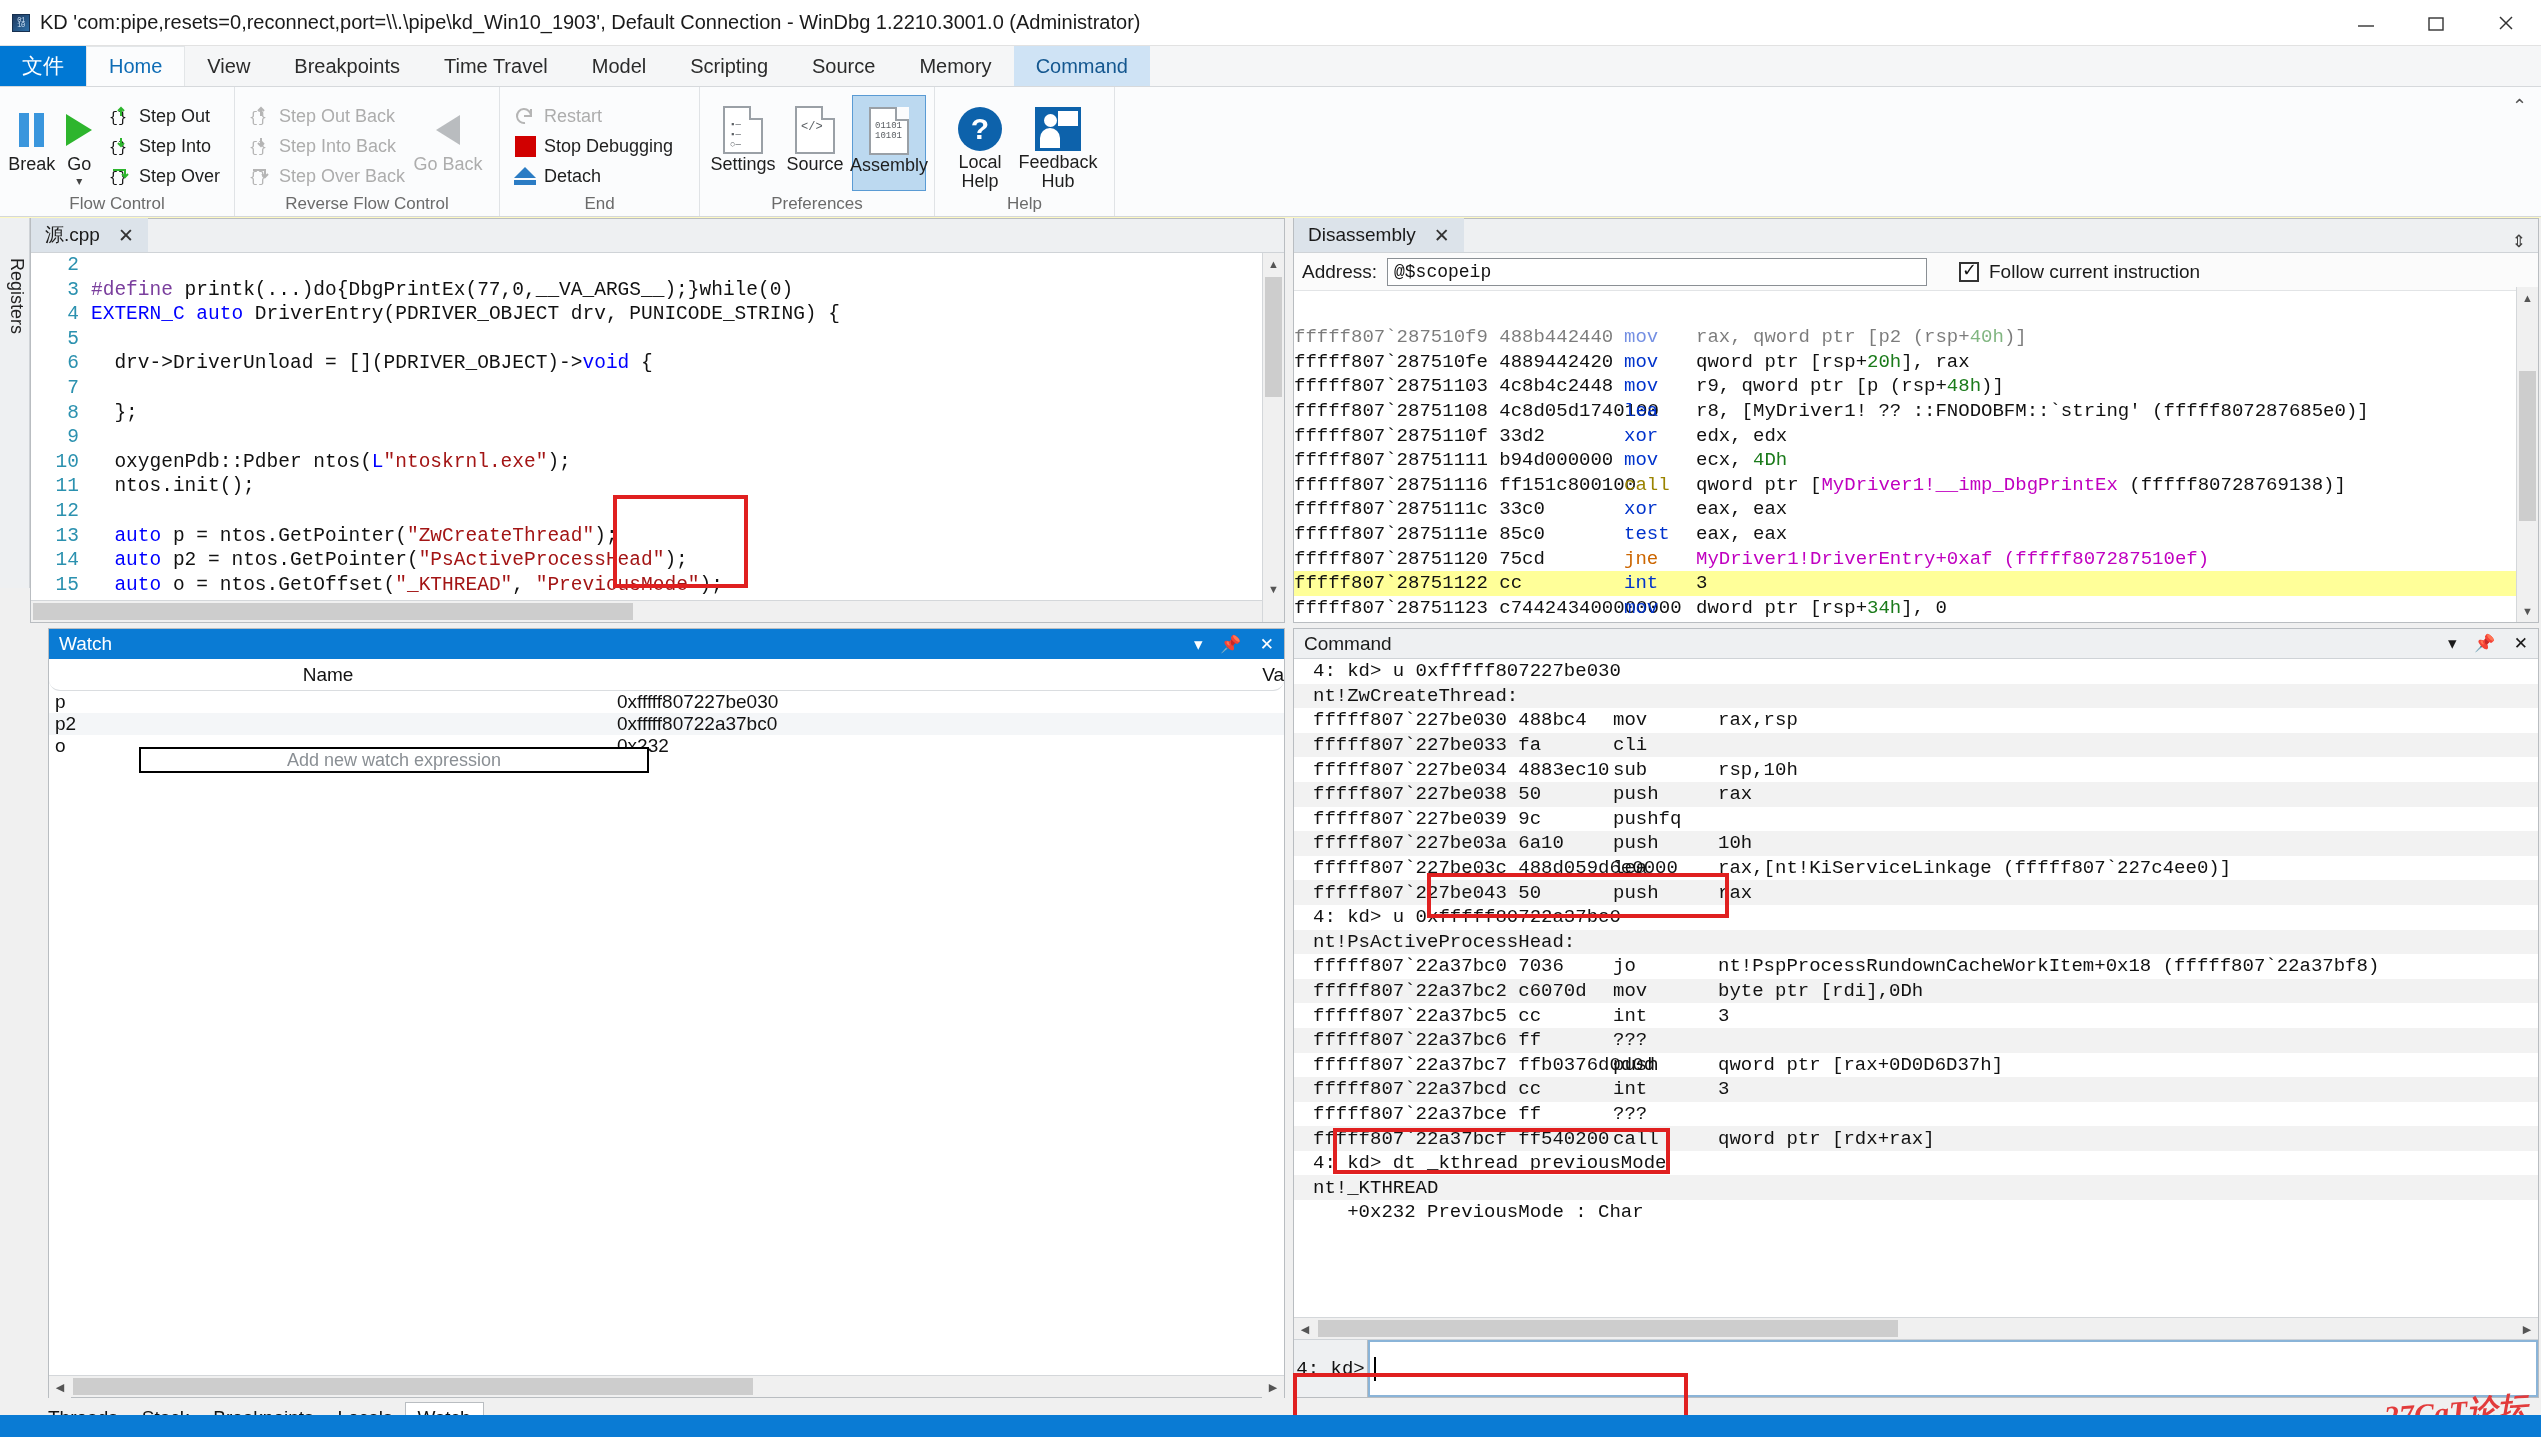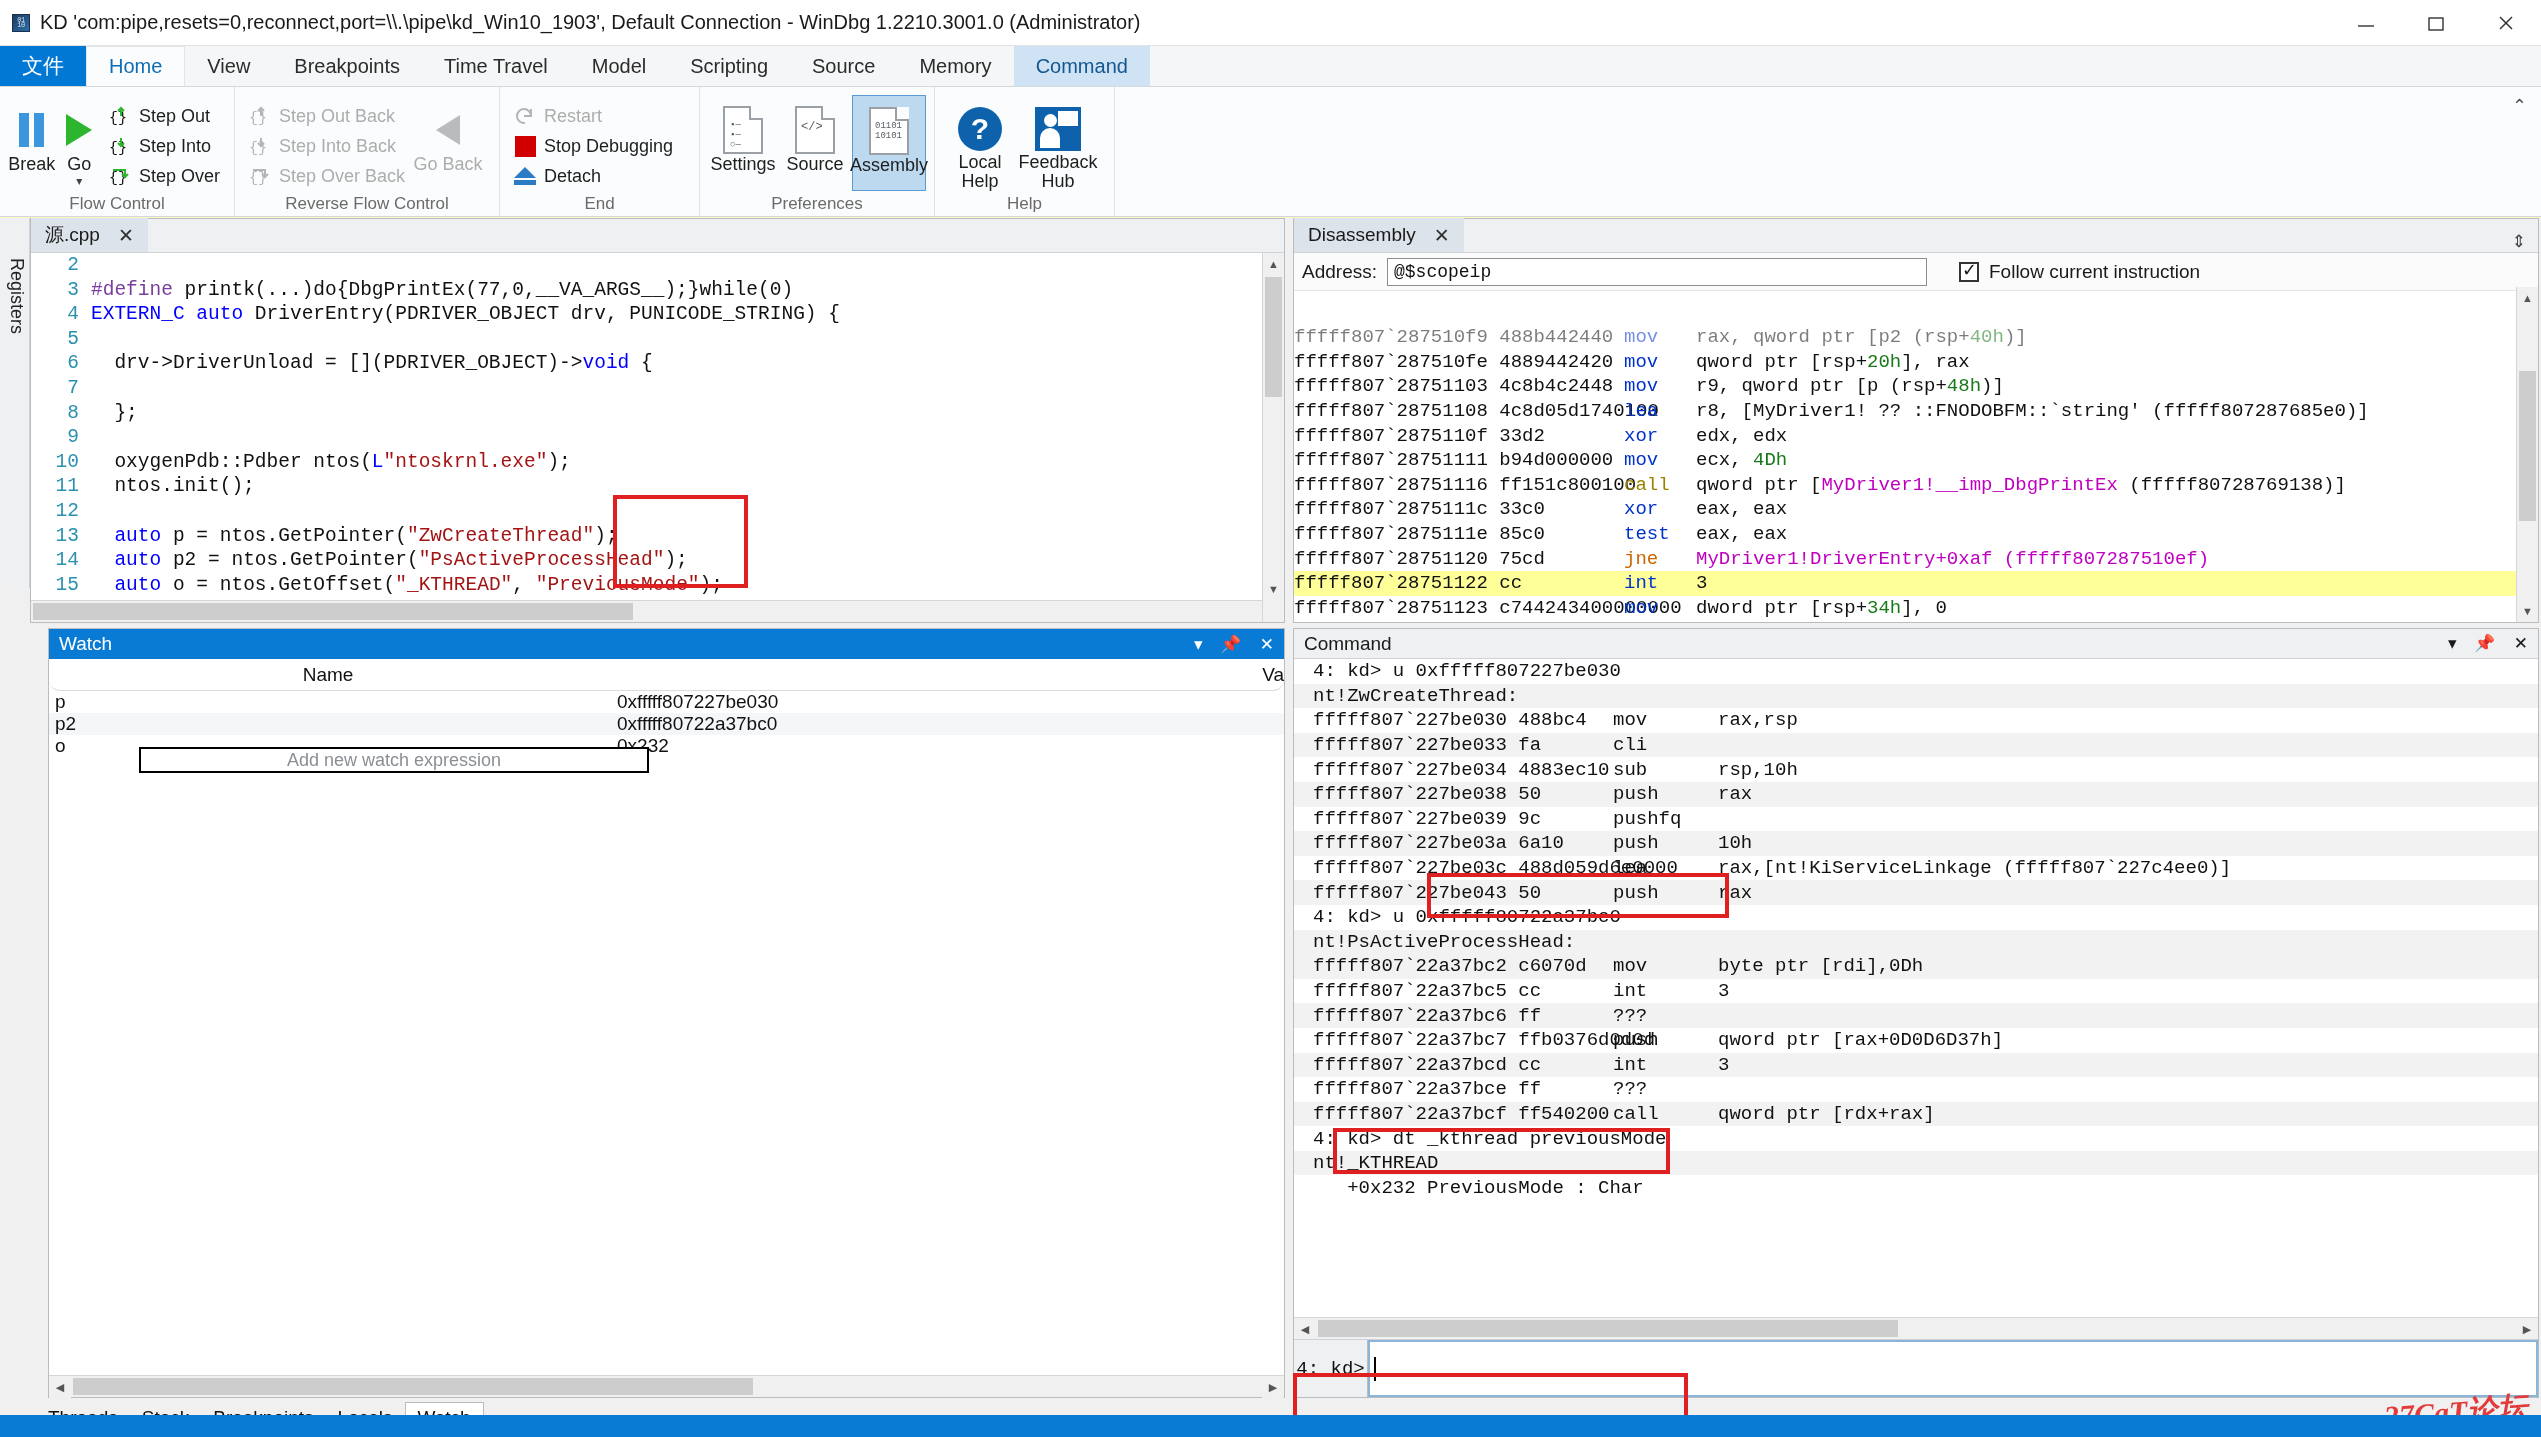--- a/index.html
+++ b/index.html
@@ -622,20 +622,21 @@
           <div class="cl"><span class="a">fffff807`227be030 488bc4</span><span class="m">mov</span><span>rax,rsp</span></div>
           <div class="cl alt"><span class="a">fffff807`227be033 fa</span><span class="m">cli</span><span></span></div>
           <div class="cl"><span class="a">fffff807`227be034 4883ec10</span><span class="m">sub</span><span>rsp,10h</span></div>
           <div class="cl alt"><span class="a">fffff807`227be038 50</span><span class="m">push</span><span>rax</span></div>
           <div class="cl"><span class="a">fffff807`227be039 9c</span><span class="m">pushfq</span><span></span></div>
           <div class="cl alt"><span class="a">fffff807`227be03a 6a10</span><span class="m">push</span><span>10h</span></div>
           <div class="cl"><span class="a">fffff807`227be03c 488d059d6e0000</span><span class="m">lea</span><span>rax,[nt!KiServiceLinkage (fffff807`227c4ee0)]</span></div>
           <div class="cl alt"><span class="a">fffff807`227be043 50</span><span class="m">push</span><span>rax</span></div>
           <div class="cl">4: kd&gt; u 0xfffff80722a37bc0</div>
           <div class="cl alt">nt!PsActiveProcessHead:</div>
+          <div class="cl"><span class="a">fffff807`22a37bc0 7036</span><span class="m">jo</span><span>nt!PspProcessRundownCacheWorkItem+0x18 (fffff807`22a37bf8)</span></div>
           <div class="cl alt"><span class="a">fffff807`22a37bc2 c6070d</span><span class="m">mov</span><span>byte ptr [rdi],0Dh</span></div>
           <div class="cl"><span class="a">fffff807`22a37bc5 cc</span><span class="m">int</span><span>3</span></div>
           <div class="cl alt"><span class="a">fffff807`22a37bc6 ff</span><span class="m">???</span><span></span></div>
           <div class="cl"><span class="a">fffff807`22a37bc7 ffb0376d0d0d</span><span class="m">push</span><span>qword ptr [rax+0D0D6D37h]</span></div>
           <div class="cl alt"><span class="a">fffff807`22a37bcd cc</span><span class="m">int</span><span>3</span></div>
           <div class="cl"><span class="a">fffff807`22a37bce ff</span><span class="m">???</span><span></span></div>
           <div class="cl alt"><span class="a">fffff807`22a37bcf ff540200</span><span class="m">call</span><span>qword ptr [rdx+rax]</span></div>
           <div class="cl">4: kd&gt; dt _kthread previousMode</div>
           <div class="cl alt">nt!_KTHREAD</div>
           <div class="cl">   +0x232 PreviousMode : Char</div>

